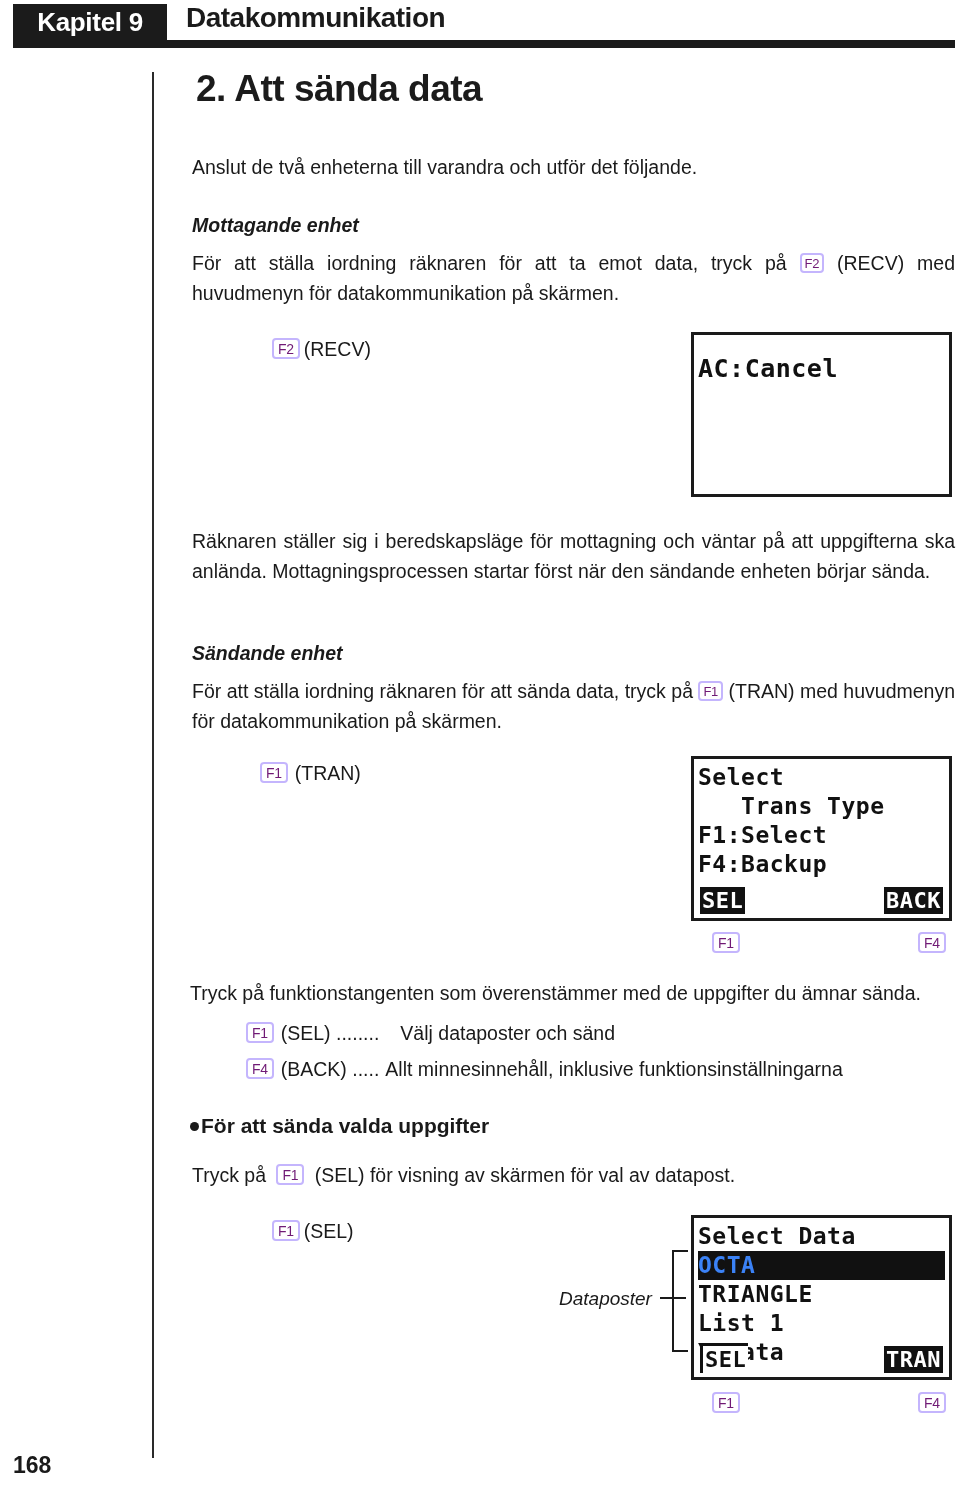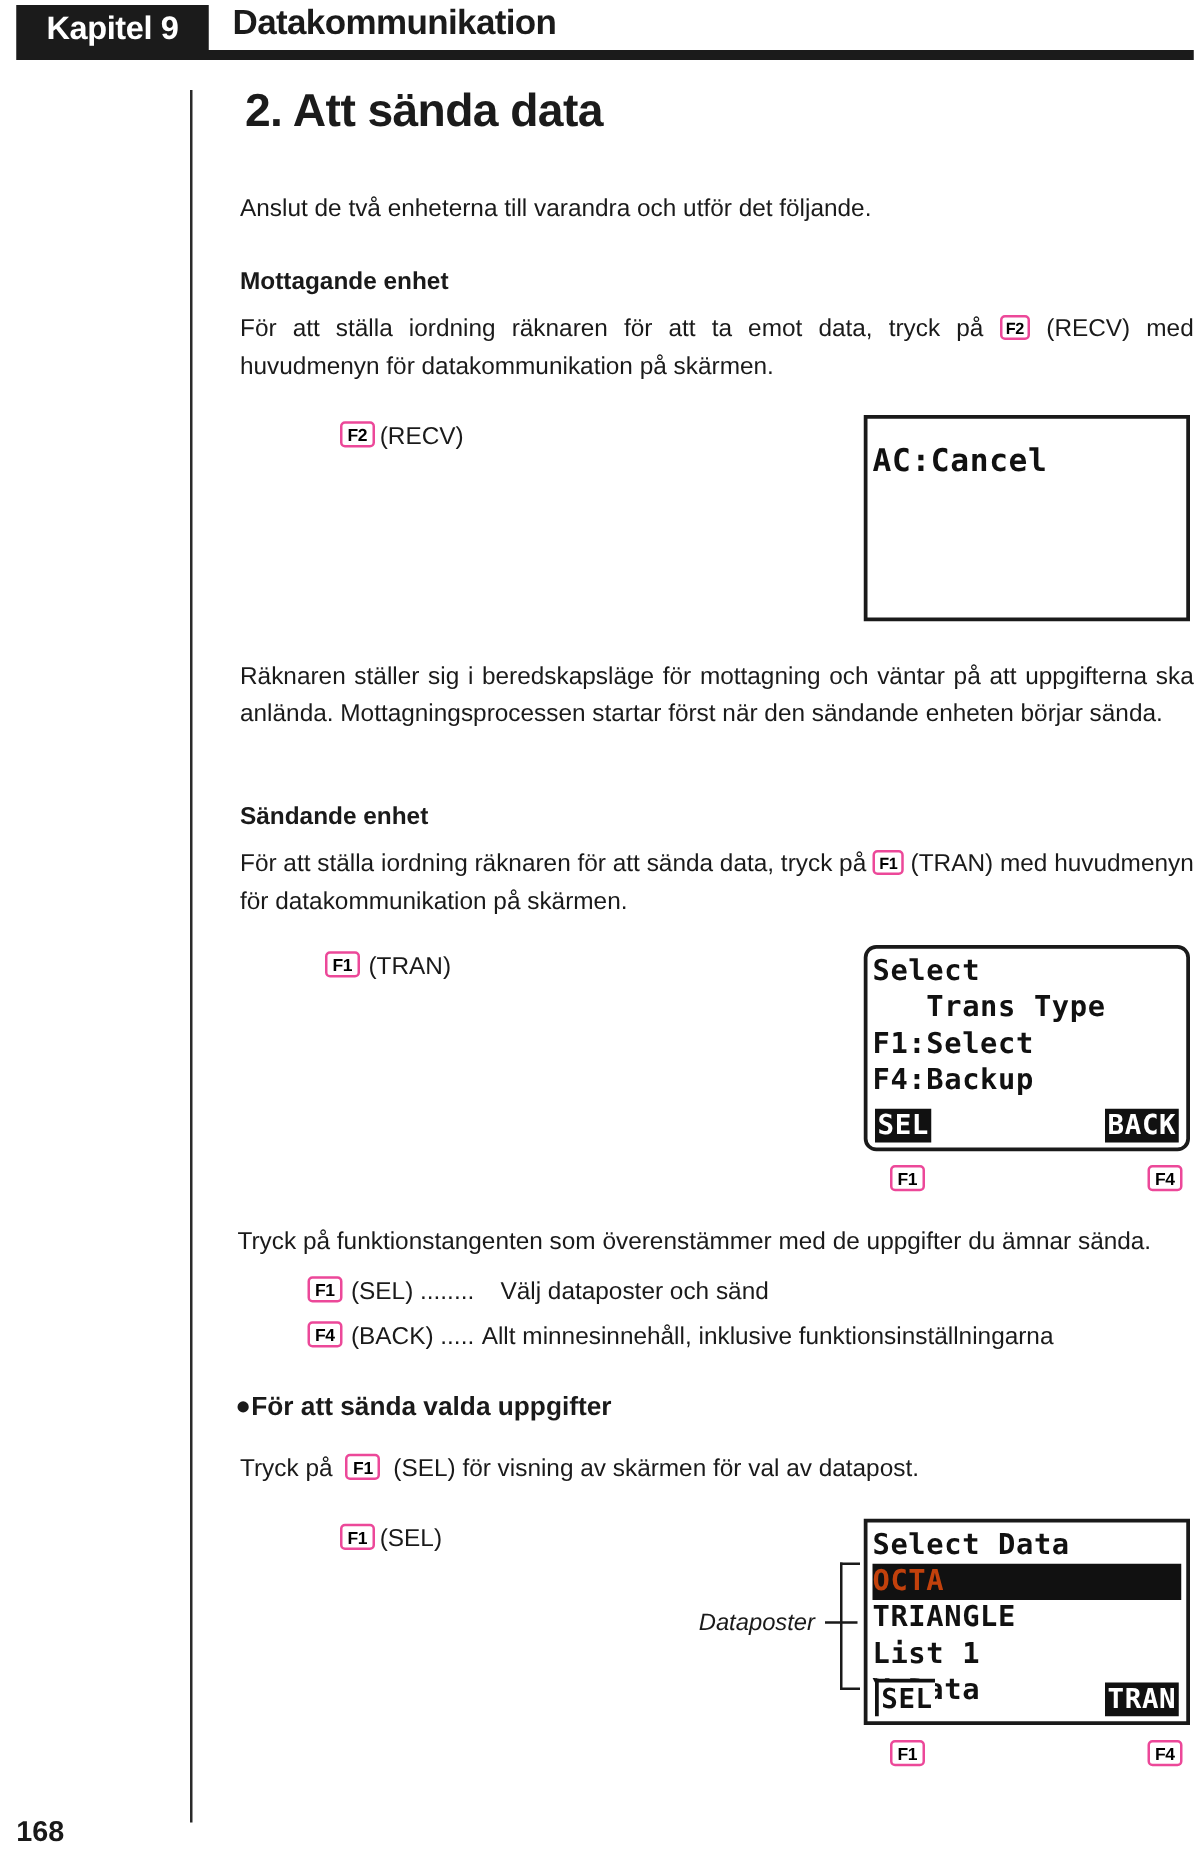--- a/index.html
+++ b/index.html
@@ -67,36 +67,36 @@
     color: #1b1b1b;
   }
 
   .p {
     position: absolute;
     font-size: 19.5px;
     line-height: 30px;
     color: #1a1a1a;
   }
   .p.just { text-align: justify; text-align-last: left; }
-  .bold { font-weight: bold; }
+  .bold { font-weight: bold; font-style: italic; }
 
   
   .key {
     display: inline-block;
-    border: 2px solid #ec4899;
+    border: 2px solid #c4b5fd;
     border-radius: 4px;
     font-size: 13px;
-    font-weight: bold;
+    font-weight: normal;
     font-family: "Liberation Sans", sans-serif;
     line-height: 15px;
     padding: 1px 3px 0 3px;
     vertical-align: 2px;
     letter-spacing: -0.3px;
     background: #fff;
-    color: #000000;
+    color: #701a75;
   }
   .key.big {
     font-size: 14px;
     line-height: 16px;
     padding: 1px 4px 0 4px;
   }
 
   
   .lcd {
     position: absolute;
@@ -118,21 +118,21 @@
     letter-spacing: 0.5px;
     color: #111;
     white-space: pre;
   }
   .lcd-line.small {
     font-size: 23px;
     line-height: 29px;
   }
   .lcd-hl {
     background: #111;
-    color: #c2410c;
+    color: #3b82f6;
     display: block;
   }
 
   
   .lcd-tabs {
     position: absolute;
     left: 4px; right: 4px; bottom: 4px;
     height: 30px;
     text-align: center;
   }
@@ -249,21 +249,21 @@
 <div class="p just" style="left:192px; top:676px; width:763px;">
   <span>För att ställa iordning räknaren för att sända data, tryck på</span>
   <span class="key">F1</span>
   <span>(TRAN) med huvudmenyn för datakommunikation på skärmen.</span>
 </div>
 
 <div class="p" style="left:260px; top:758px;">
   <span class="key big">F1</span><span style="margin-left:7px;">(TRAN)</span>
 </div>
 
-<div class="lcd" style="left:691px; top:756px; width:261px; height:165px;border-radius:10px;">
+<div class="lcd" style="left:691px; top:756px; width:261px; height:165px;">
   <div class="lcd-inner">
     <div class="lcd-line small">Select</div>
     <div class="lcd-line small">   Trans Type</div>
     <div class="lcd-line small">F1:Select</div>
     <div class="lcd-line small">F4:Backup</div>
   </div>
   <div class="lcd-tabs">
     <span class="tab inv tab-left">SEL</span>
     <span class="tab inv tab-right">BACK</span>
   </div>

